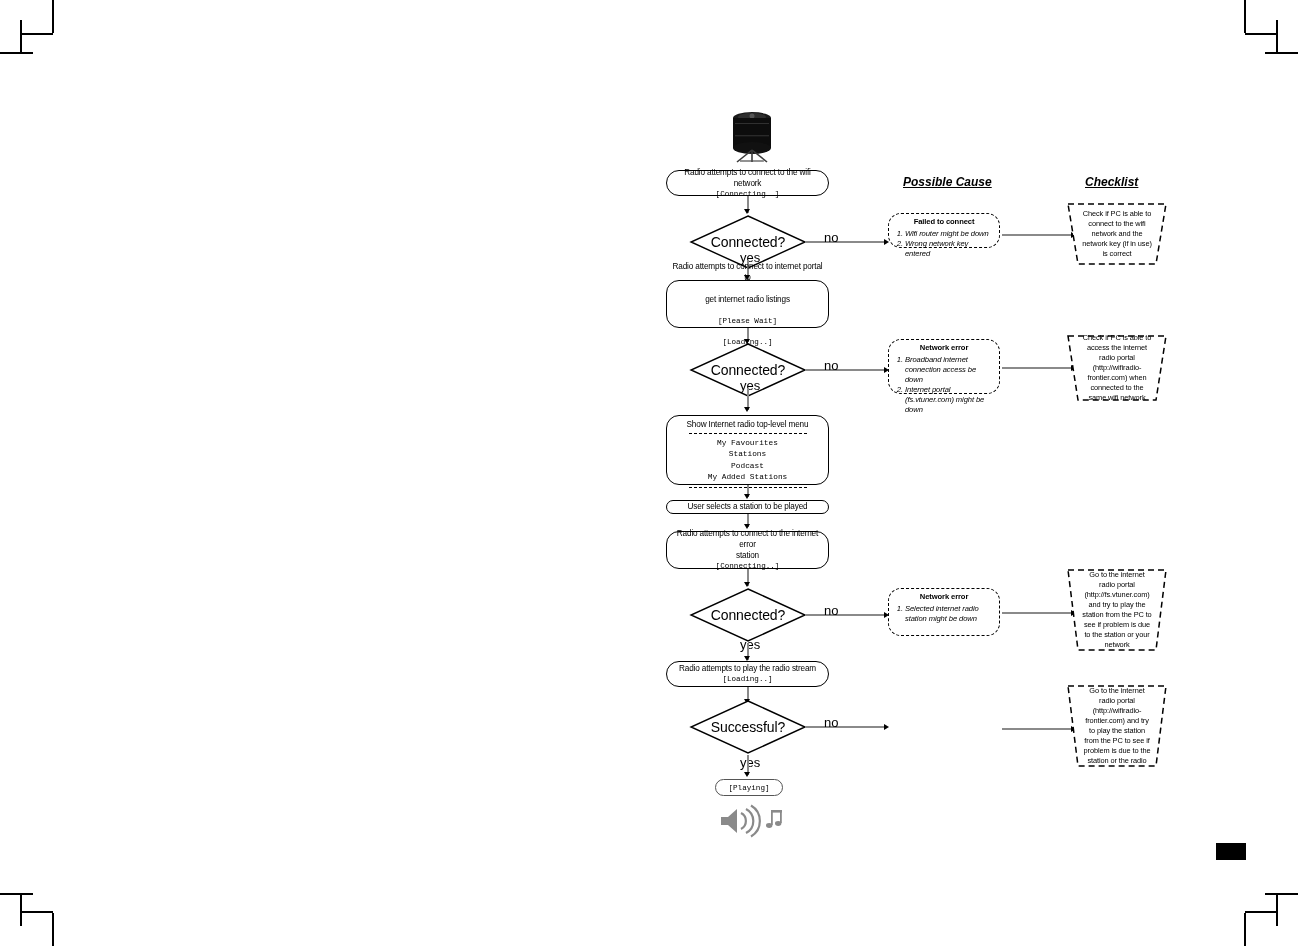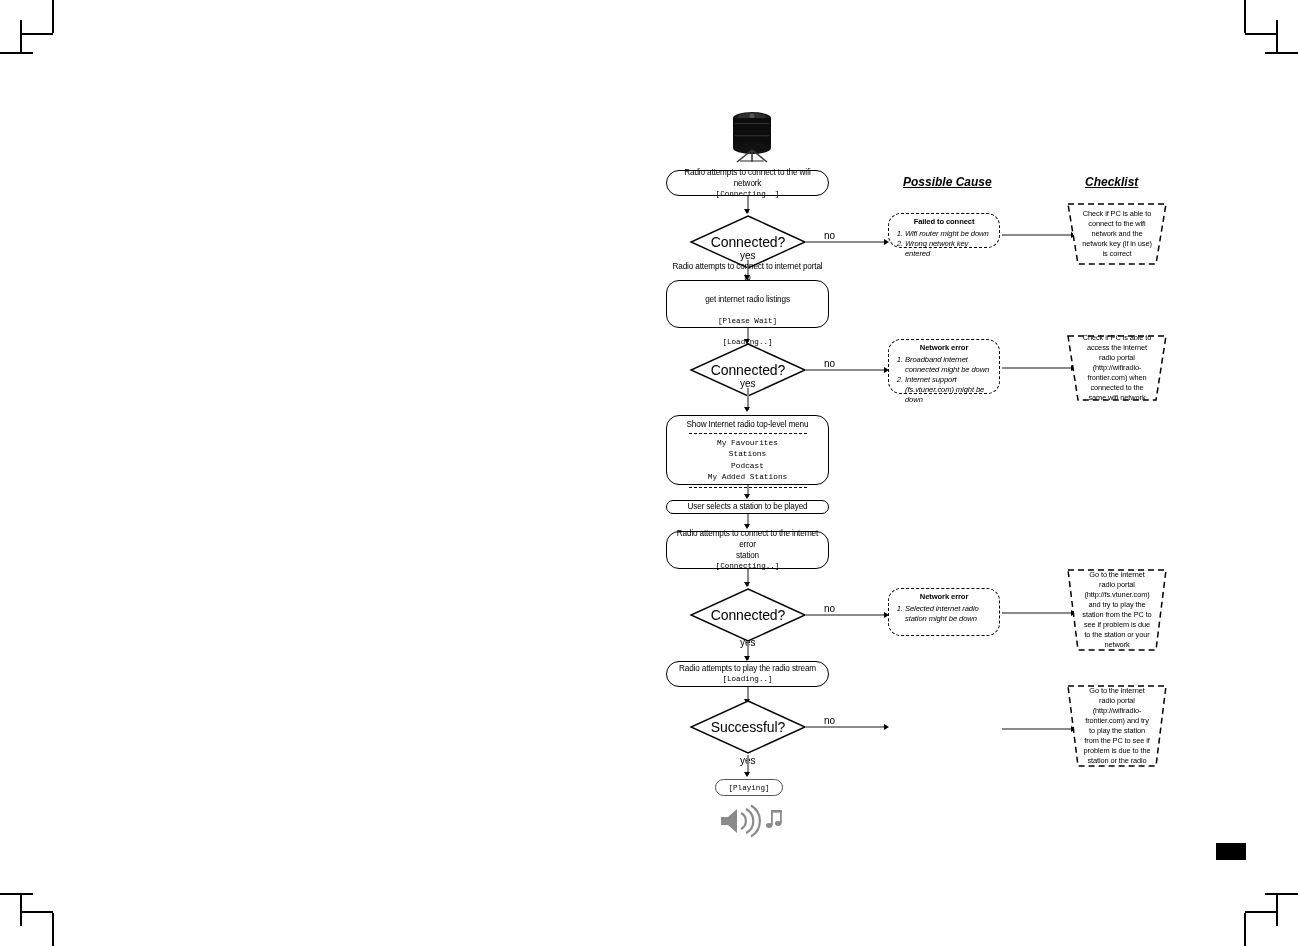--- a/index.html
+++ b/index.html
@@ -122,21 +122,21 @@
     border-right:3.5px solid transparent;
     border-top:5px solid #000;
   }
   .arrowrt{
     position:absolute; width:0;height:0;
     border-top:3.5px solid transparent;
     border-bottom:3.5px solid transparent;
     border-left:5px solid #000;
   }
   .edgelabel{
-    position:absolute; font-size:10px; color:#000;
+    position:absolute; font-size:13px; color:#000;
   }
 
   
   .device{ position:absolute; }
   .speakericon{ position:absolute; }
 </style>
 </head>
 <body>
 
 <div class="page">
@@ -245,22 +245,22 @@
   <div class="edgelabel" style="left:824px;top:358px;">no</div>
   <div class="arrowrt" style="left:884px;top:366.5px;"></div>
 
   <div class="edgelabel" style="left:740px;top:378px;">yes</div>
   <div class="vline" style="left:746.5px;top:388px;height:22px;"></div>
   <div class="arrowdn" style="left:744px;top:407px;"></div>
 
   <div class="node cause" style="left:888px;top:339px;width:112px;height:55px;">
     <span class="ctitle">Network error</span>
     <ol>
-      <li>Broadband internet connected might be down</li>
-      <li>Internet support (fs.vtuner.com) might be down</li>
+      <li>Broadband internet connection access be down</li>
+      <li>Internet portal (fs.vtuner.com) might be down</li>
     </ol>
   </div>
 
   <div class="hline" style="left:1002px;top:367px;width:70px;"></div>
   <div class="arrowrt" style="left:1071px;top:364.5px;"></div>
 
   <div class="checklist" style="left:1066px;top:334px;width:102px;height:68px;">
     <svg width="102" height="68" viewBox="0 0 102 68">
       <polygon points="2,2 100,2 90,66 12,66" fill="#ffffff" stroke="#000000" stroke-width="1.5" stroke-dasharray="6,4"></polygon>
     </svg>

